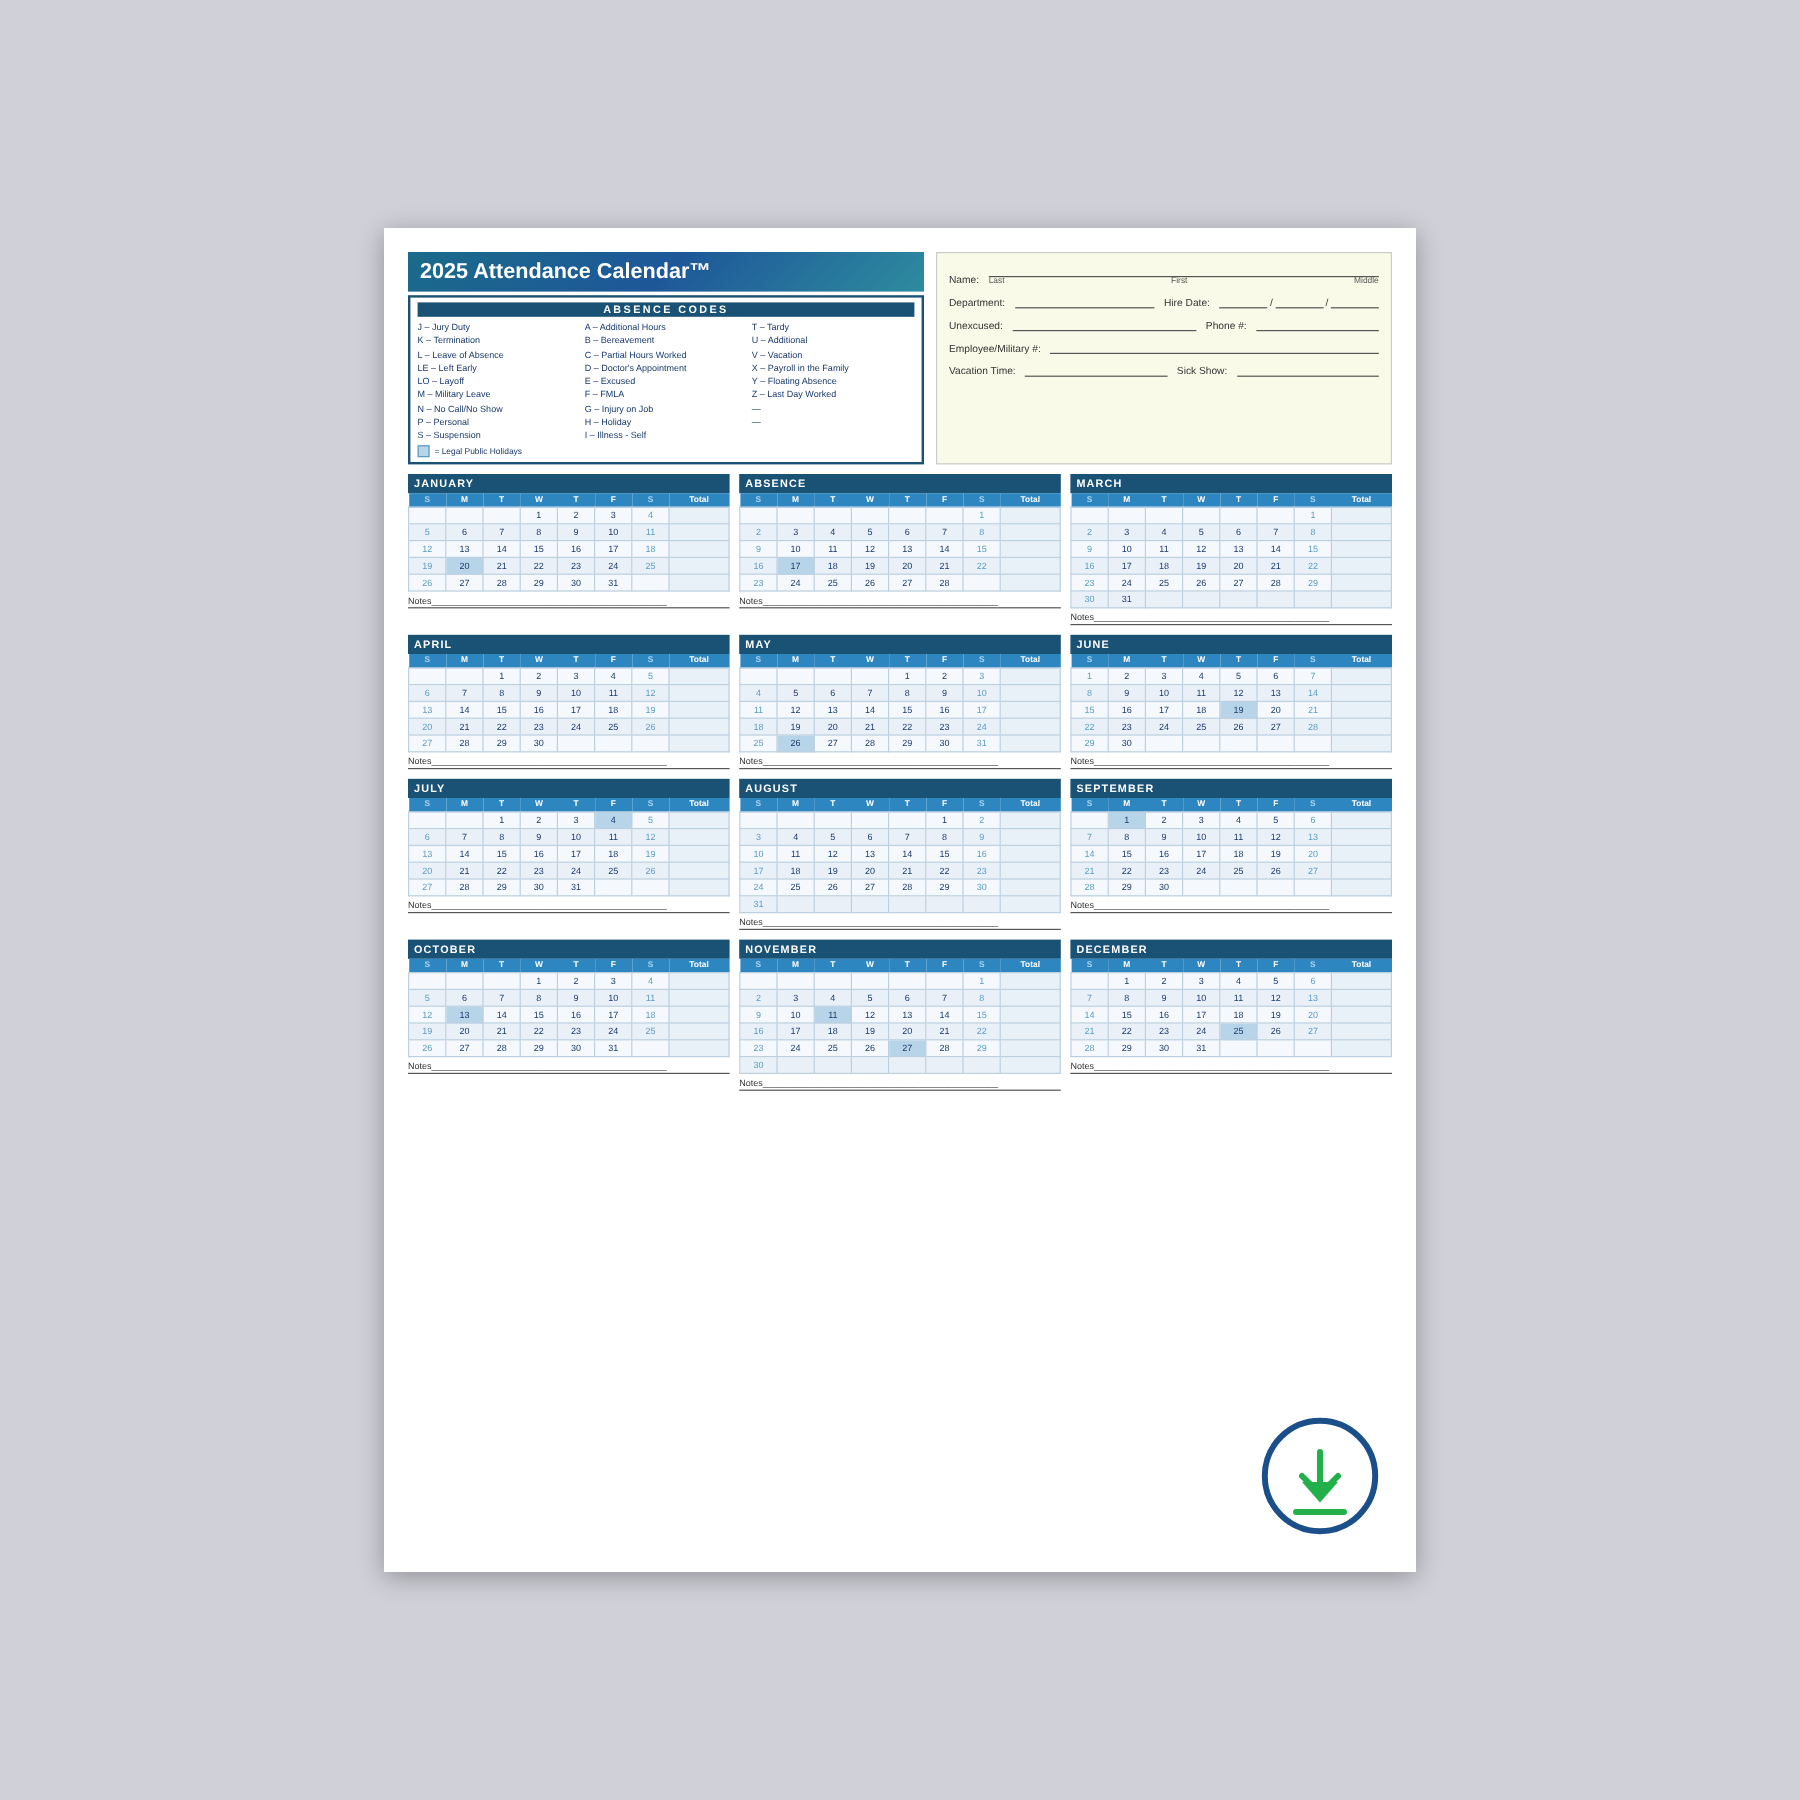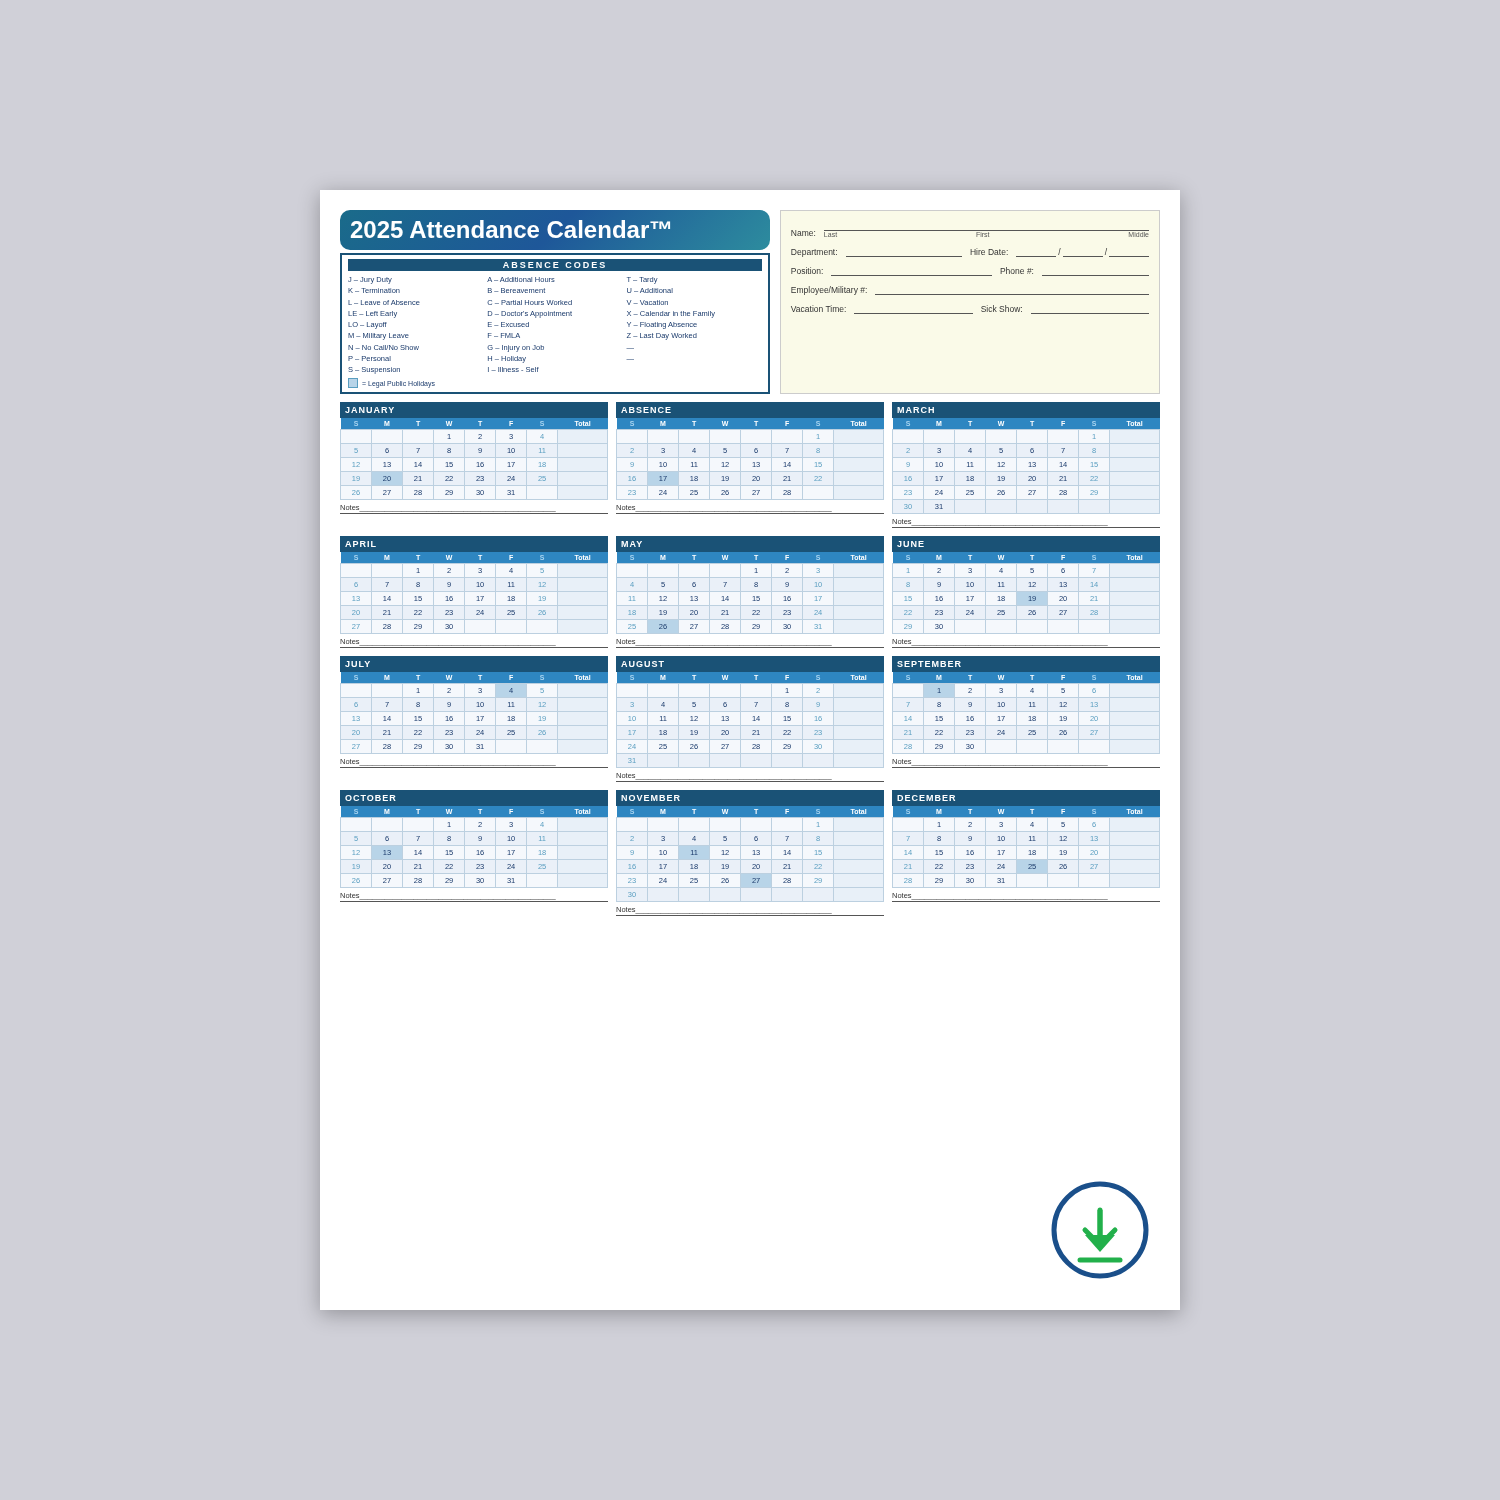--- a/index.html
+++ b/index.html
@@ -24,25 +24,24 @@
       display: flex;
       gap: 10px;
       margin-bottom: 8px;
     }
     .title-codes-block {
       flex: 1.2;
     }
     .title-bar {
       background: linear-gradient(135deg, #1a6b8a 0%, #1e5799 50%, #2d8c9e 100%);
       color: white;
-      font-size: 24px;
+      font-size: 18px;
       font-weight: bold;
       padding: 6px 10px;
       margin-bottom: 3px;
-      border-radius: 10px;
     }
     .absence-codes-box {
       border: 2px solid #1a5276;
       padding: 4px 6px;
     }
     .absence-header {
       background: #1a5276;
       color: white;
       font-size: 9px;
       font-weight: bold;
@@ -205,21 +204,21 @@
               <span>E – Excused</span>
               <span>F – FMLA</span>
               <span>G – Injury on Job</span>
               <span>H – Holiday</span>
               <span>I  – Illness - Self</span>
             </div>
           <div class="codes-col" id="col3-container">
               <span>T  – Tardy</span>
               <span>U – Additional</span>
               <span>V – Vacation</span>
-              <span>X – Calendar in the Family</span>
+              <span>X – Payroll in the Family</span>
               <span>Y – Floating Absence</span>
               <span>Z – Last Day Worked</span>
               <span>—</span>
               <span>—</span>
               <span></span>
             </div>
         </div>
         <div class="holiday-note">
           <div class="holiday-box"></div>
           <span>= Legal Public Holidays</span>
@@ -245,21 +244,21 @@
         <span class="form-label">Hire Date:</span>
         <div style="display:flex;gap:2px;align-items:flex-end">
           <div class="form-line-sm"></div>
           <span>/</span>
           <div class="form-line-sm"></div>
           <span>/</span>
           <div class="form-line-sm"></div>
         </div>
       </div>
       <div class="form-row">
-        <span class="form-label">Position:</span>
+        <span class="form-label">Unexcused:</span>
         <div class="form-line" style="flex:1.5"></div>
         <span class="form-label">Phone #:</span>
         <div class="form-line" style="width:80px"></div>
       </div>
       <div class="form-row">
         <span class="form-label">Employee/Military #:</span>
         <div class="form-line" style="flex:1"></div>
       </div>
       <div class="form-row">
         <span class="form-label">Vacation Time:</span>

